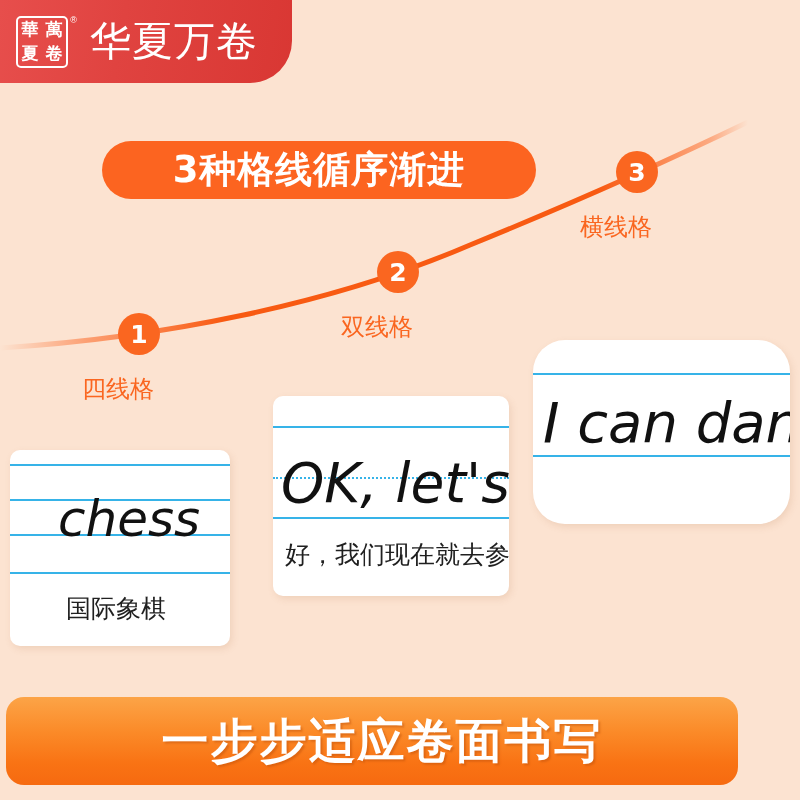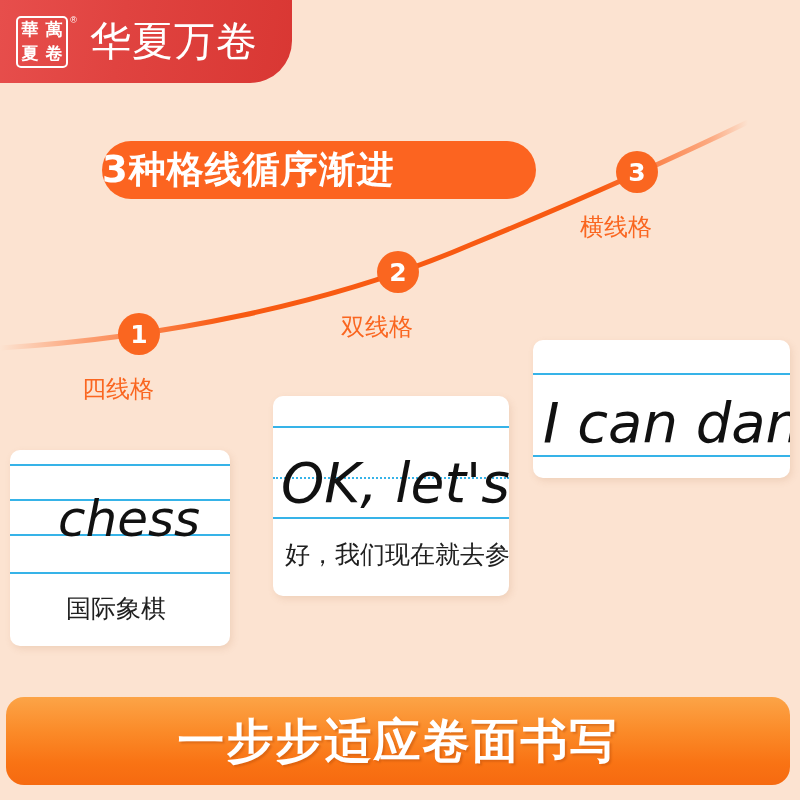--- a/index.html
+++ b/index.html
@@ -96,21 +96,21 @@
   .title-pill {
     position: absolute;
     left: 102px;
     top: 141px;
     width: 434px;
     height: 58px;
     background: #fc6420;
     border-radius: 29px;
     display: flex;
     align-items: center;
-    justify-content: flex-start;
+    justify-content: center;
     z-index: 4;
   }
   .title-pill .title-text {
     color: #ffffff;
     font-size: 37px;
     font-weight: bold;
     letter-spacing: 1px;
     white-space: nowrap;
     font-family: "DejaVu Sans", "Liberation Sans", sans-serif;
   }
@@ -231,49 +231,51 @@
     left: 12px;
     top: 142px;
     font-size: 25px;
   }
 
   
   .card-3 {
     left: 533px;
     top: 340px;
     width: 257px;
-    height: 138px;
+    height: 184px;
     z-index: 3;
+    border-radius: 32px;
   }
   .card-3 .l1 { top: 33px; }
   .card-3 .l2 { top: 115px; }
   .card-3 .card-en {
     left: 10px;
     top: 50px;
     font-size: 56px;
   }
   .card-3 .card-cn {
     left: 12px;
     top: 128px;
     font-size: 25px;
   }
 
   
   .bottom-banner {
     position: absolute;
     left: 6px;
     top: 697px;
-    width: 784px;
+    width: 712px;
     height: 88px;
     border-radius: 18px;
     background: linear-gradient(180deg, #fca447 0%, #fb8a28 40%, #f97314 75%, #f66a10 100%);
     display: flex;
     align-items: center;
     justify-content: center;
     z-index: 4;
+    padding-left: 20px;
   }
   .bottom-banner .banner-text {
     color: #ffffff;
     font-size: 47px;
     font-weight: bold;
     letter-spacing: 2px;
     white-space: nowrap;
     text-shadow: 2px 2px 2px rgba(190,80,10,0.45);
     font-family: "DejaVu Sans", "Liberation Sans", sans-serif;
   }

